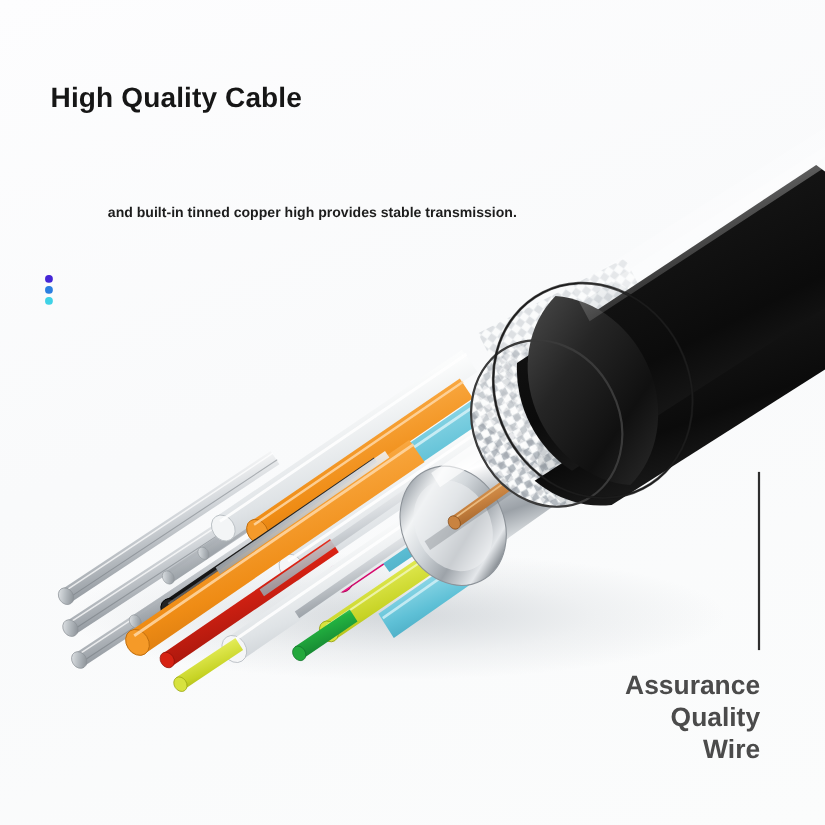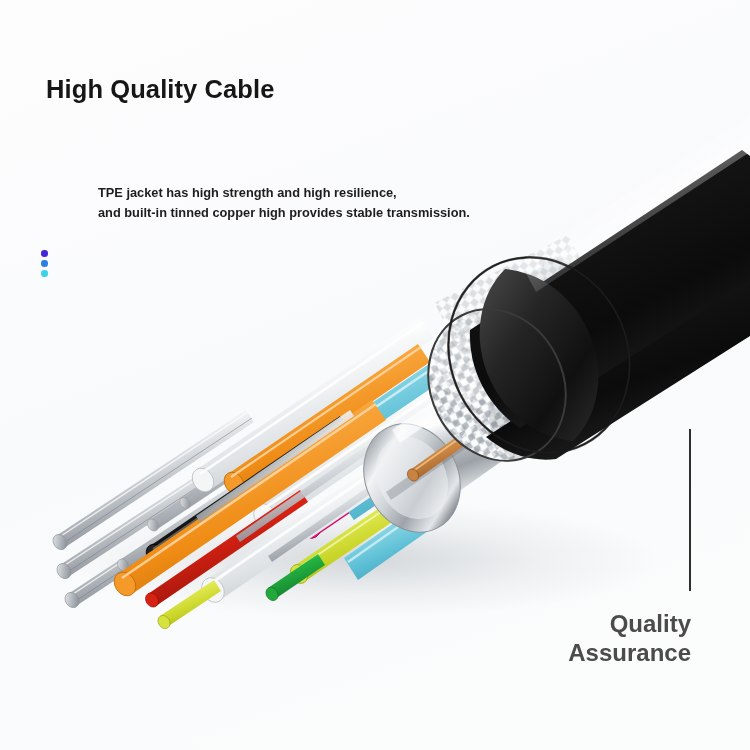--- a/index.html
+++ b/index.html
@@ -428,30 +428,30 @@
       </g>
 
       <ellipse cx="539" cy="355" rx="88" ry="100" transform="rotate(-27 539 355)" fill="none" stroke="#141414" stroke-width="2.5" opacity="0.7"></ellipse>
     </svg>
   </div>
 
   <div class="headline" id="headline-1" style="color: rgb(22, 22, 22);">High Quality Cable</div>
 
 
   <div class="subcopy" style="color: rgb(29, 29, 29);">
-    <div>TPE jacket has high strength and high resilience,</div>
     <div>and built-in tinned copper high provides stable transmission.</div>
   </div>
 
   <div id="dots">
     <span style="background:#4526d6"></span>
     <span style="background:#2b7fe0"></span>
     <span style="background:#3fd2e6"></span>
   </div>
 
   <div id="vrule" style="background: rgb(46, 46, 46);"></div>
 
   <div id="caption" style="color: rgb(75, 75, 75);">
+    <div>Assurance</div>
     <div>Quality</div>
-    <div>Assurance</div>
+    <div>Wire</div>
   </div>
 
 </div>
 
 </body></html>

